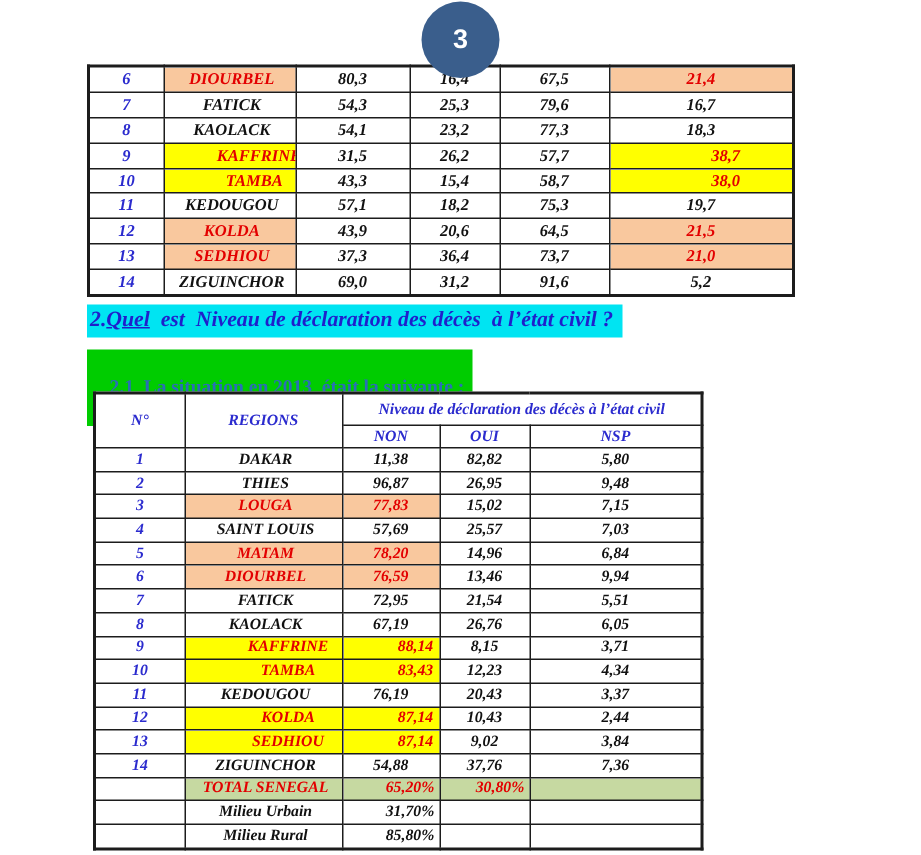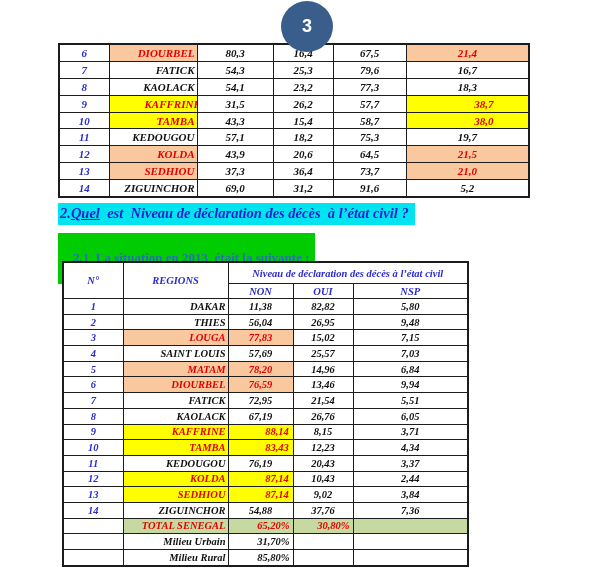--- a/index.html
+++ b/index.html
@@ -35,21 +35,21 @@
     text-align:center;padding:0 2px;overflow:hidden;white-space:nowrap;
   }
   #t1{left:58px;top:43px;width:470px;border:2px solid var(--border);font-size:11px;}
   #t1 td{height:15.9px;}
   #t2{left:62px;top:261px;width:405px;border:2px solid var(--border);font-size:10.5px;}
   #t2 td.data{height:14.7px;}
   #t2 td.hrow1{height:20px;}
   #t2 td.hrow2{height:14px;margin-left:20px;}
   .num{color:var(--blue);}
   .hdr{color:var(--blue);text-align:center;}
-  .region{text-align:right;padding-left:5px;}
+  .region{text-align:center;padding-left:5px;}
   .salmon{background:var(--salmon);}
   .yellow{background:var(--yellow);padding-left:35px;}
   .red{color:var(--red);}
   .greenrow{background:var(--total-green);}
   .ralign{text-align:right;padding-right:3px;}
   
   .heading{
     position:absolute;left:58px;top:203px;
     background:var(--heading-bg);color:var(--heading-text);
     font-weight:bold;font-style:italic;font-size:14.5px;
@@ -187,21 +187,21 @@
         <tr>
           <td class="data num">1</td>
           <td class="data region">DAKAR</td>
           <td class="data">11,38</td>
           <td class="data">82,82</td>
           <td class="data">5,80</td>
         </tr>
         <tr>
           <td class="data num">2</td>
           <td class="data region">THIES</td>
-          <td class="data">56,04</td>
+          <td class="data">96,87</td>
           <td class="data">26,95</td>
           <td class="data">9,48</td>
         </tr>
         <tr>
           <td class="data num">3</td>
           <td class="data region salmon red">LOUGA</td>
           <td class="data salmon red">77,83</td>
           <td class="data">15,02</td>
           <td class="data">7,15</td>
         </tr>

